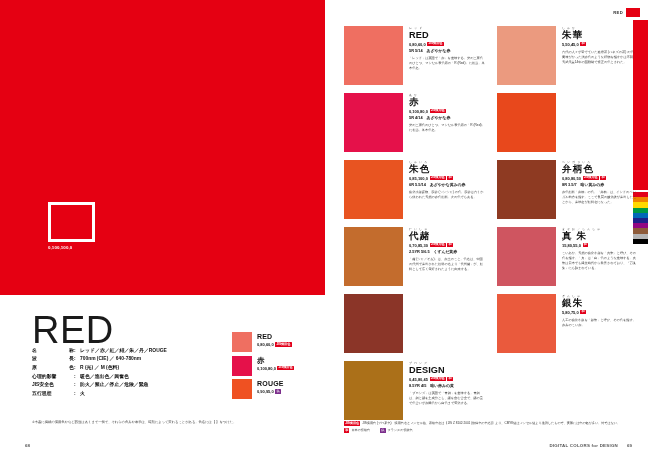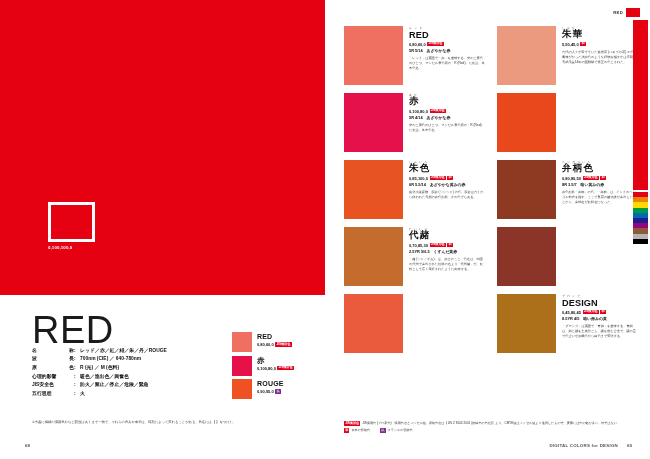--- a/index.html
+++ b/index.html
@@ -82,21 +82,21 @@
 
   .grid{
     position:absolute;left:19px;top:26px;width:295px;
     display:grid;grid-template-columns:142px 142px;column-gap:11px;row-gap:8px;
   }
   .cell{display:flex;}
   .cell-chip{width:59px;height:59px;flex:0 0 59px;}
   .cell-info{margin-left:6px;width:77px;}
   .cell-yomi{font-size:2.9px;color:#444;letter-spacing:2.1px;line-height:4px;height:4px;}
   .cell-name{font-size:9.2px;font-weight:bold;color:#111;line-height:10px;letter-spacing:.1px;}
-  .cell-name.jp{font-size:9.5px;letter-spacing:1.2px;font-family:Liberation Mono, monospace;}
+  .cell-name.jp{font-size:9.5px;letter-spacing:1.2px;}
   .cell-cmyk{
     font-size:4px;font-weight:bold;color:#111;margin-top:1.5px;
     display:flex;align-items:center;gap:1.6px;flex-wrap:wrap;line-height:5px;
   }
   .cell-munsell{font-size:3.9px;font-weight:bold;color:#111;margin-top:1px;line-height:5px;}
   .cell-desc{font-size:3.2px;line-height:1.55;color:#333;margin-top:3.5px;}
 
   .rp-footnote{
     position:absolute;left:19px;bottom:26px;width:295px;
     font-size:3.1px;line-height:1.55;color:#333;
@@ -315,24 +315,45 @@
             <div class="cell-cmyk">
               <span>0,70,85,30</span>
               <span class="badge badge-jis">JIS慣用色</span>
               <span class="badge badge-jp">和</span>
             </div>
             <div class="cell-munsell">2.5YR 5/6.5　くすんだ黄赤</div>
             <div class="cell-desc">「赭 (シャ／そお)」は、赤土のこと。色名は、中国の代州で産出された顔料の名より「代州赭」が、顔料として広く愛好されたように由来する。</div>
           </div>
         </div>
         <div class="cell">
+          <div class="cell-chip" style="background: rgb(207, 85, 96);"></div>
+          <div class="cell-info">
+            <div class="cell-yomi">まそお／しんしゅ</div>
+            <div class="cell-name jp">真 朱</div>
+            <div class="cell-cmyk">
+              <span>15,80,55,0</span>
+              <span class="badge badge-jp">和</span>
+            </div>
+            <div class="cell-desc">こいあか。天然の硫化水銀を「真朱」と呼び、その色を指す。「真」は「白」色のような意味する。真朱は日本でも縄文時代から発見されており、『万葉集』にも詠まれている。</div>
+          </div>
+        </div>
+        <div class="cell">
           <div class="cell-chip" style="background: rgb(139, 53, 40);"></div>
         </div>
         <div class="cell">
           <div class="cell-chip" style="background: rgb(234, 90, 61);"></div>
+          <div class="cell-info">
+            <div class="cell-yomi">ぎんしゅ</div>
+            <div class="cell-name jp">銀朱</div>
+            <div class="cell-cmyk">
+              <span>5,80,75,0</span>
+              <span class="badge badge-jp">和</span>
+            </div>
+            <div class="cell-desc">人工の硫化水銀を「銀朱」と呼び、その色を指す。赤みのこい赤。</div>
+          </div>
         </div>
         <div class="cell">
           <div class="cell-chip" style="background: rgb(171, 112, 25);"></div>
           <div class="cell-info">
             <div class="cell-yomi">ブロンズ</div>
             <div class="cell-name">DESIGN</div>
             <div class="cell-cmyk">
               <span>0,45,80,45</span>
               <span class="badge badge-jis">JIS慣用色</span>
               <span class="badge badge-jp">和</span>

